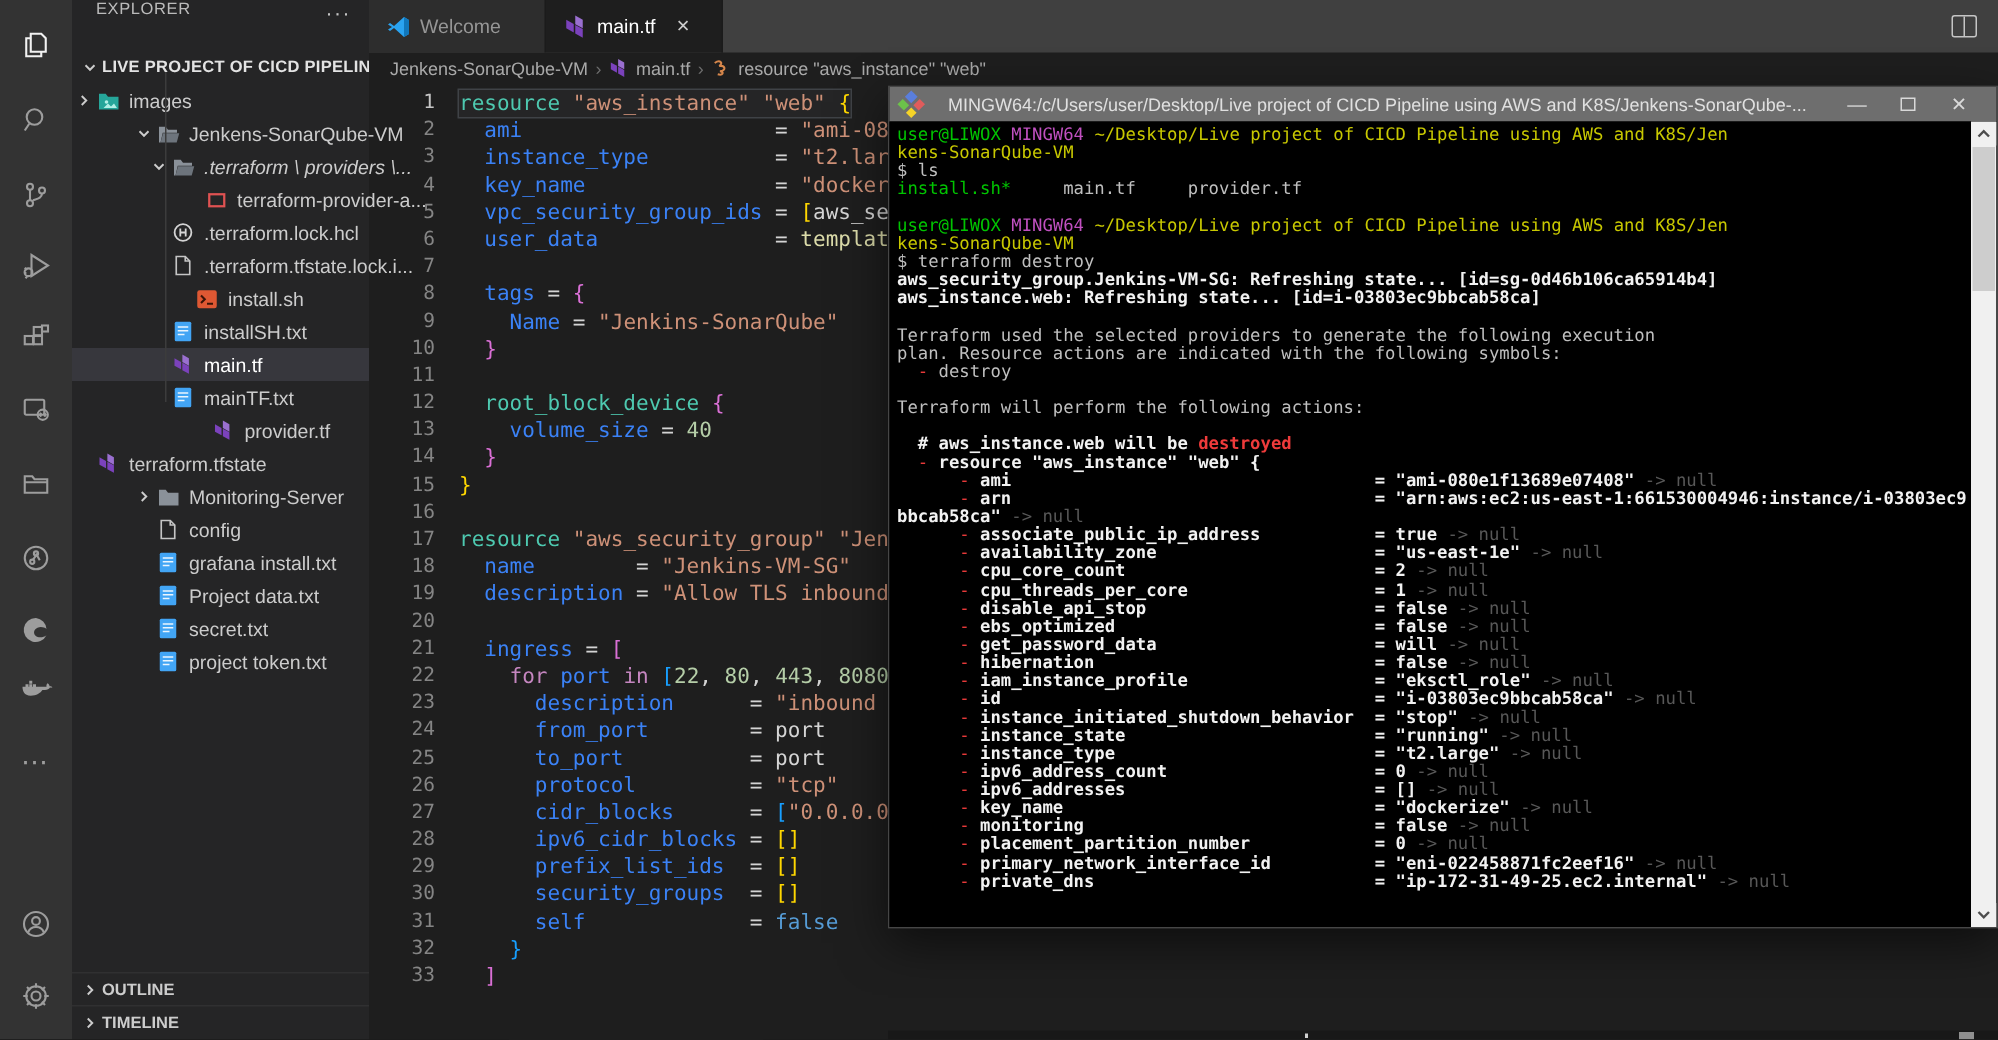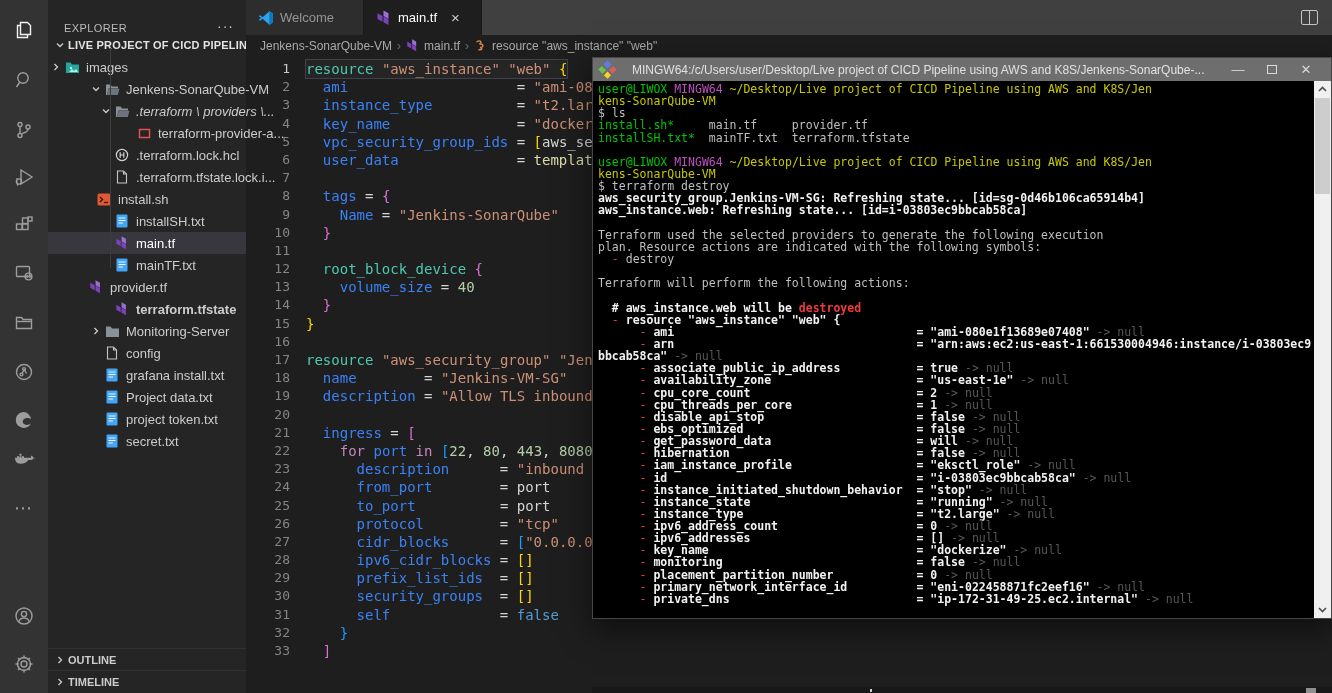--- a/index.html
+++ b/index.html
@@ -10,21 +10,21 @@
   
   #activitybar { position:absolute; left:0; top:0; width:48px; height:693px; background:#333333; z-index:3; }
   .ab-icon { position:absolute; left:0; width:48px; height:40px; display:flex; align-items:center; justify-content:center; cursor:pointer; }
   .ab-icon svg { stroke:#9d9d9d; fill:none; stroke-width:1.4; }
   .ab-icon.active svg { stroke:#f2f2f2; }
   .ab-icon .fillgray { fill:#9d9d9d; stroke:none; }
   .ab-dots { color:#9d9d9d; font-size:18px; letter-spacing:2px; }
 
   
   #sidebar { position:absolute; left:48px; top:0; width:198px; height:693px; background:#252526; z-index:3; }
-  #sb-head { display:flex; align-items:flex-end; height:34px; padding:0 12px 0 16px;gap:23px; }
+  #sb-head { display:flex; align-items:flex-start; height:34px; padding:0 12px 0 16px;gap:23px; }
   #sb-title { font-size:11px; color:#bbbbbb; letter-spacing:.4px; flex:1; }
   #sb-more { color:#c5c5c5; font-size:14px; letter-spacing:1px; cursor:pointer; }
   #project-row { display:flex; align-items:center; height:22px; padding-left:4px; cursor:pointer; }
   #project-row .lbl { font-size:11px; font-weight:bold; color:#e3e3e3; letter-spacing:.2px; white-space:nowrap; overflow:hidden; }
   .chev { width:16px; height:16px; flex:0 0 16px; display:flex; align-items:center; justify-content:center; }
   .chev svg { stroke:#cccccc; fill:none; stroke-width:1.3; }
   #tree { position:absolute; left:0; top:56px; right:0; }
   .trow { display:flex; align-items:center; height:22px; font-size:13px; color:#cccccc; white-space:nowrap; cursor:pointer; }
   .trow .icon { width:16px; height:16px; flex:0 0 16px; margin-right:6px; display:flex; align-items:center; justify-content:center; }
   .trow.sel { background:#37373d; color:#ffffff; }
@@ -257,21 +257,21 @@
         <div class="trow" style="padding-left: 50px;">
           <span class="chev"></span>
           <span class="icon">
             <svg width="12" height="14" viewBox="0 0 12 14">
               <path d="M1.5 1h6l3 3v9h-9z" fill="none" stroke="#c5c5c5" stroke-width="1.1"></path>
               <path d="M7.5 1v3h3" fill="none" stroke="#c5c5c5" stroke-width="1.1"></path>
             </svg>
           </span>
           <span>.terraform.tfstate.lock.i...</span>
         </div>
-        <div class="trow" style="padding-left: 32px; text-align: right;">
+        <div class="trow" style="padding-left: 66px; text-align: right;">
           <span class="chev"></span>
           <span class="icon">
             <svg width="14" height="13" viewBox="0 0 14 13">
               <rect x="0.5" y="0.5" width="13" height="12" rx="1.5" fill="#de5833"></rect>
               <path d="M3 4l2.5 2.5L3 9" stroke="#3a1408" stroke-width="1.4" fill="none"></path>
               <path d="M7 9.5h4" stroke="#3a1408" stroke-width="1.4"></path>
             </svg>
           </span>
           <span>install.sh</span>
         </div>
@@ -299,32 +299,32 @@
         <div class="trow" style="padding-left: 50px;">
           <span class="chev"></span>
           <span class="icon">
             <svg width="12" height="14" viewBox="0 0 12 14">
               <rect x="0.5" y="0.5" width="11" height="13" rx="1" fill="#42a5f5"></rect>
               <path d="M2.5 4h7M2.5 6.5h7M2.5 9h4.5" stroke="#eaf5fe" stroke-width="1.1"></path>
             </svg>
           </span>
           <span>mainTF.txt</span>
         </div>
-        <div class="trow" style="padding-left: 24px;">
+        <div class="trow" style="padding-left: 77px;">
           <span class="chev"></span>
           <span class="icon">
             <svg width="14" height="14" viewBox="0 0 16 16">
               <polygon fill="#7b42bc" points="1.5,3.2 6.5,6 6.5,11.7 1.5,8.9"></polygon>
               <polygon fill="#7b42bc" points="7.5,6.6 12.5,9.4 12.5,15.1 7.5,12.3"></polygon>
               <polygon fill="#9a6fd0" points="7.5,0.4 12.5,3.2 12.5,8.9 7.5,6.1"></polygon>
             </svg>
           </span>
           <span>provider.tf</span>
         </div>
-        <div class="trow" style="padding-left: 50px; font-weight: bold;">
+        <div class="trow" style="">
           <span class="chev"></span>
           <span class="icon">
             <svg width="14" height="14" viewBox="0 0 16 16">
               <polygon fill="#7b42bc" points="1.5,3.2 6.5,6 6.5,11.7 1.5,8.9"></polygon>
               <polygon fill="#7b42bc" points="7.5,6.6 12.5,9.4 12.5,15.1 7.5,12.3"></polygon>
               <polygon fill="#9a6fd0" points="7.5,0.4 12.5,3.2 12.5,8.9 7.5,6.1"></polygon>
             </svg>
           </span>
           <span>terraform.tfstate</span>
         </div>
@@ -372,31 +372,31 @@
           <span>Project data.txt</span>
         </div>
         <div class="trow" style="padding-left: 40px;">
           <span class="chev"></span>
           <span class="icon">
             <svg width="12" height="14" viewBox="0 0 12 14">
               <rect x="0.5" y="0.5" width="11" height="13" rx="1" fill="#42a5f5"></rect>
               <path d="M2.5 4h7M2.5 6.5h7M2.5 9h4.5" stroke="#eaf5fe" stroke-width="1.1"></path>
             </svg>
           </span>
-          <span>project token.txt</span>
+          <span>secret.txt</span>
         </div>
         <div class="trow" style="padding-left: 40px;">
           <span class="chev"></span>
           <span class="icon">
             <svg width="12" height="14" viewBox="0 0 12 14">
               <rect x="0.5" y="0.5" width="11" height="13" rx="1" fill="#42a5f5"></rect>
               <path d="M2.5 4h7M2.5 6.5h7M2.5 9h4.5" stroke="#eaf5fe" stroke-width="1.1"></path>
             </svg>
           </span>
-          <span>secret.txt</span>
+          <span>project token.txt</span>
         </div>
       </div>
     <div id="tree-guide"></div>
     <div class="sb-panel" style="top:648px">
       <span class="chev">
         <svg width="10" height="10" viewBox="0 0 10 10">
             <polyline points="3.5,2 6.5,5 3.5,8"></polyline>
           </svg>
       </span>
       <span>OUTLINE</span>
@@ -512,21 +512,20 @@
       <span class="tctrl">—</span>
       <span class="tctrl"><span id="term-max"></span></span>
       <span class="tctrl">✕</span>
     </div>
     <div id="term-body">
       <div id="term-out">
           <div class="tl"><span class="cg">user@LIWOX</span><span class="cw"> </span><span class="cm">MINGW64</span><span class="cw"> </span><span class="cy">~/Desktop/Live project of CICD Pipeline using AWS and K8S/Jen</span></div>
           <div class="tl"><span class="cy">kens-SonarQube-VM</span></div>
           <div class="tl"><span class="cw">$ ls</span></div>
           <div class="tl"><span class="cg">install.sh*</span><span class="cw">     main.tf     provider.tf</span></div>
-          <div class="tl"><span class="cg">installSH.txt*</span><span class="cw">  mainTF.txt  terraform.tfstate</span></div>
           <div class="tl">&nbsp;</div>
           <div class="tl"><span class="cg">user@LIWOX</span><span class="cw"> </span><span class="cm">MINGW64</span><span class="cw"> </span><span class="cy">~/Desktop/Live project of CICD Pipeline using AWS and K8S/Jen</span></div>
           <div class="tl"><span class="cy">kens-SonarQube-VM</span></div>
           <div class="tl"><span class="cw">$ terraform destroy</span></div>
           <div class="tl"><span class="cW">aws_security_group.Jenkins-VM-SG: Refreshing state... [id=sg-0d46b106ca65914b4]</span></div>
           <div class="tl"><span class="cW">aws_instance.web: Refreshing state... [id=i-03803ec9bbcab58ca]</span></div>
           <div class="tl">&nbsp;</div>
           <div class="tl"><span class="cw">Terraform used the selected providers to generate the following execution</span></div>
           <div class="tl"><span class="cw">plan. Resource actions are indicated with the following symbols:</span></div>
           <div class="tl"><span class="cw">  </span><span class="cr">-</span><span class="cw"> destroy</span></div>

